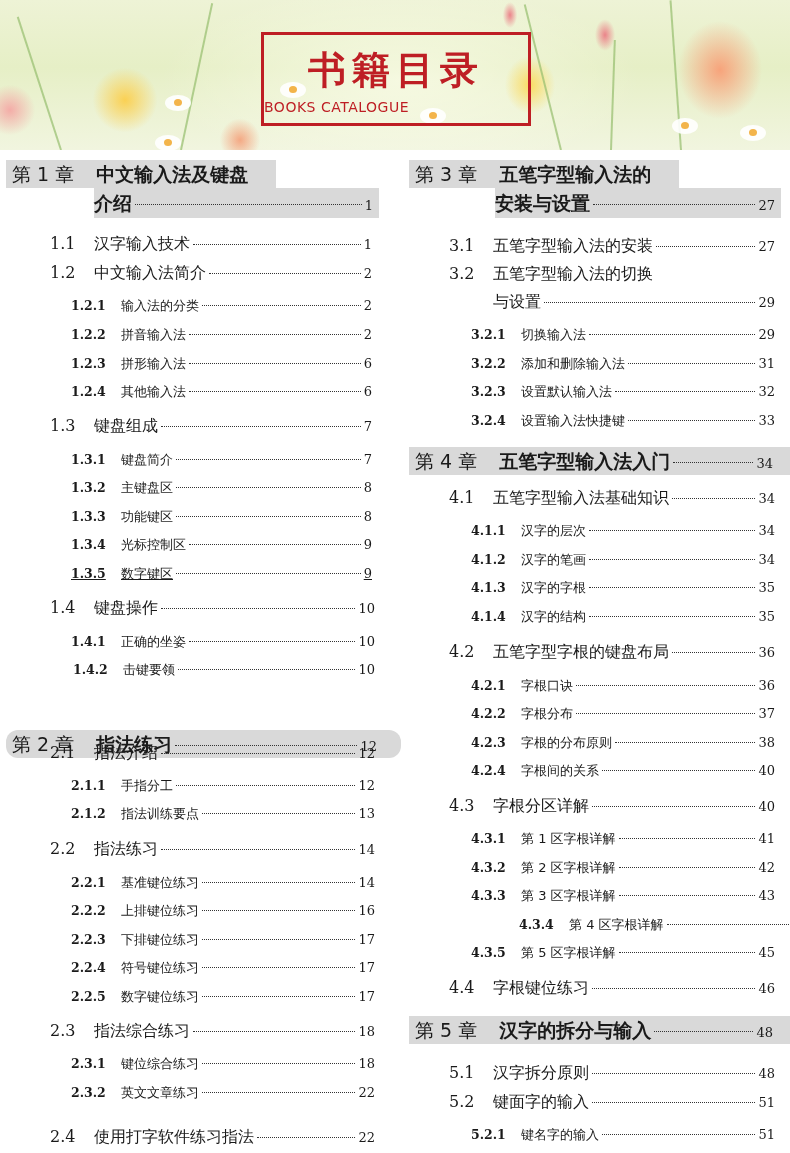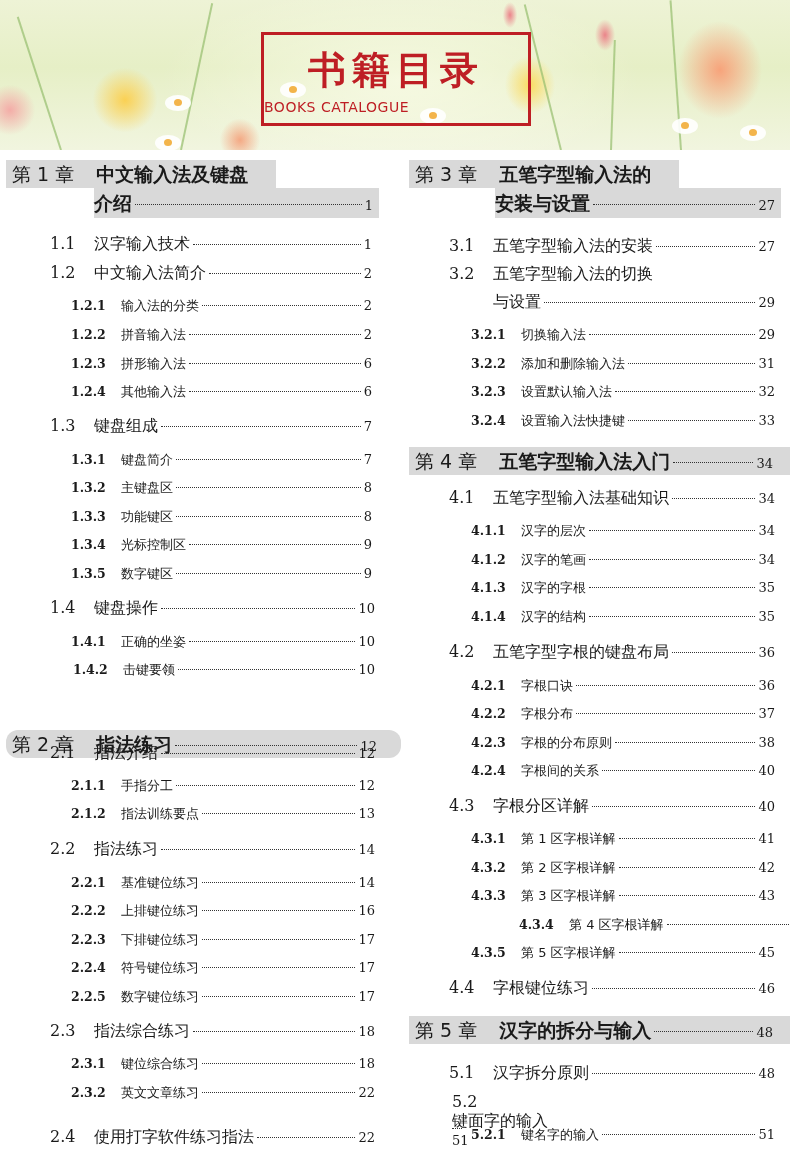--- a/index.html
+++ b/index.html
@@ -160,21 +160,21 @@
     <span class="title">功能键区</span>
     <span class="leader"></span>
     <span class="page">8</span>
   </div>
   <div class="entry sub" style="left:71px;top:536px;width:301px;">
     <span class="num">1.3.4</span>
     <span class="title">光标控制区</span>
     <span class="leader"></span>
     <span class="page">9</span>
   </div>
-  <div class="entry sub" style="left:71px;top:565px;width:301px;">
+  <div class="entry sub" style="left:71px;top:565px;width:301px;text-decoration:underline;">
     <span class="num">1.3.5</span>
     <span class="title">数字键区</span>
     <span class="leader"></span>
     <span class="page">9</span>
   </div>
 
   <div class="entry sec" style="left:50px;top:598px;width:325px;">
     <span class="num">1.4</span>
     <span class="title">键盘操作</span>
     <span class="leader"></span>
@@ -456,21 +456,21 @@
     <span class="leader"></span>
     <span class="page">48</span>
   </div>
 
   <div class="entry sec" style="left:46px;top:1063px;width:326px;">
     <span class="num">5.1</span>
     <span class="title">汉字拆分原则</span>
     <span class="leader"></span>
     <span class="page">48</span>
   </div>
-  <div class="entry sec" style="left:46px;top:1092px;width:326px;flex-direction:column;">
+  <div class="entry sec" style="left:46px;top:1092px;width:326px;">
     <span class="num">5.2</span>
     <span class="title">键面字的输入</span>
     <span class="leader"></span>
     <span class="page">51</span>
   </div>
   <div class="entry sub" style="left:68px;top:1126px;width:304px;">
     <span class="num">5.2.1</span>
     <span class="title">键名字的输入</span>
     <span class="leader"></span>
     <span class="page">51</span>

